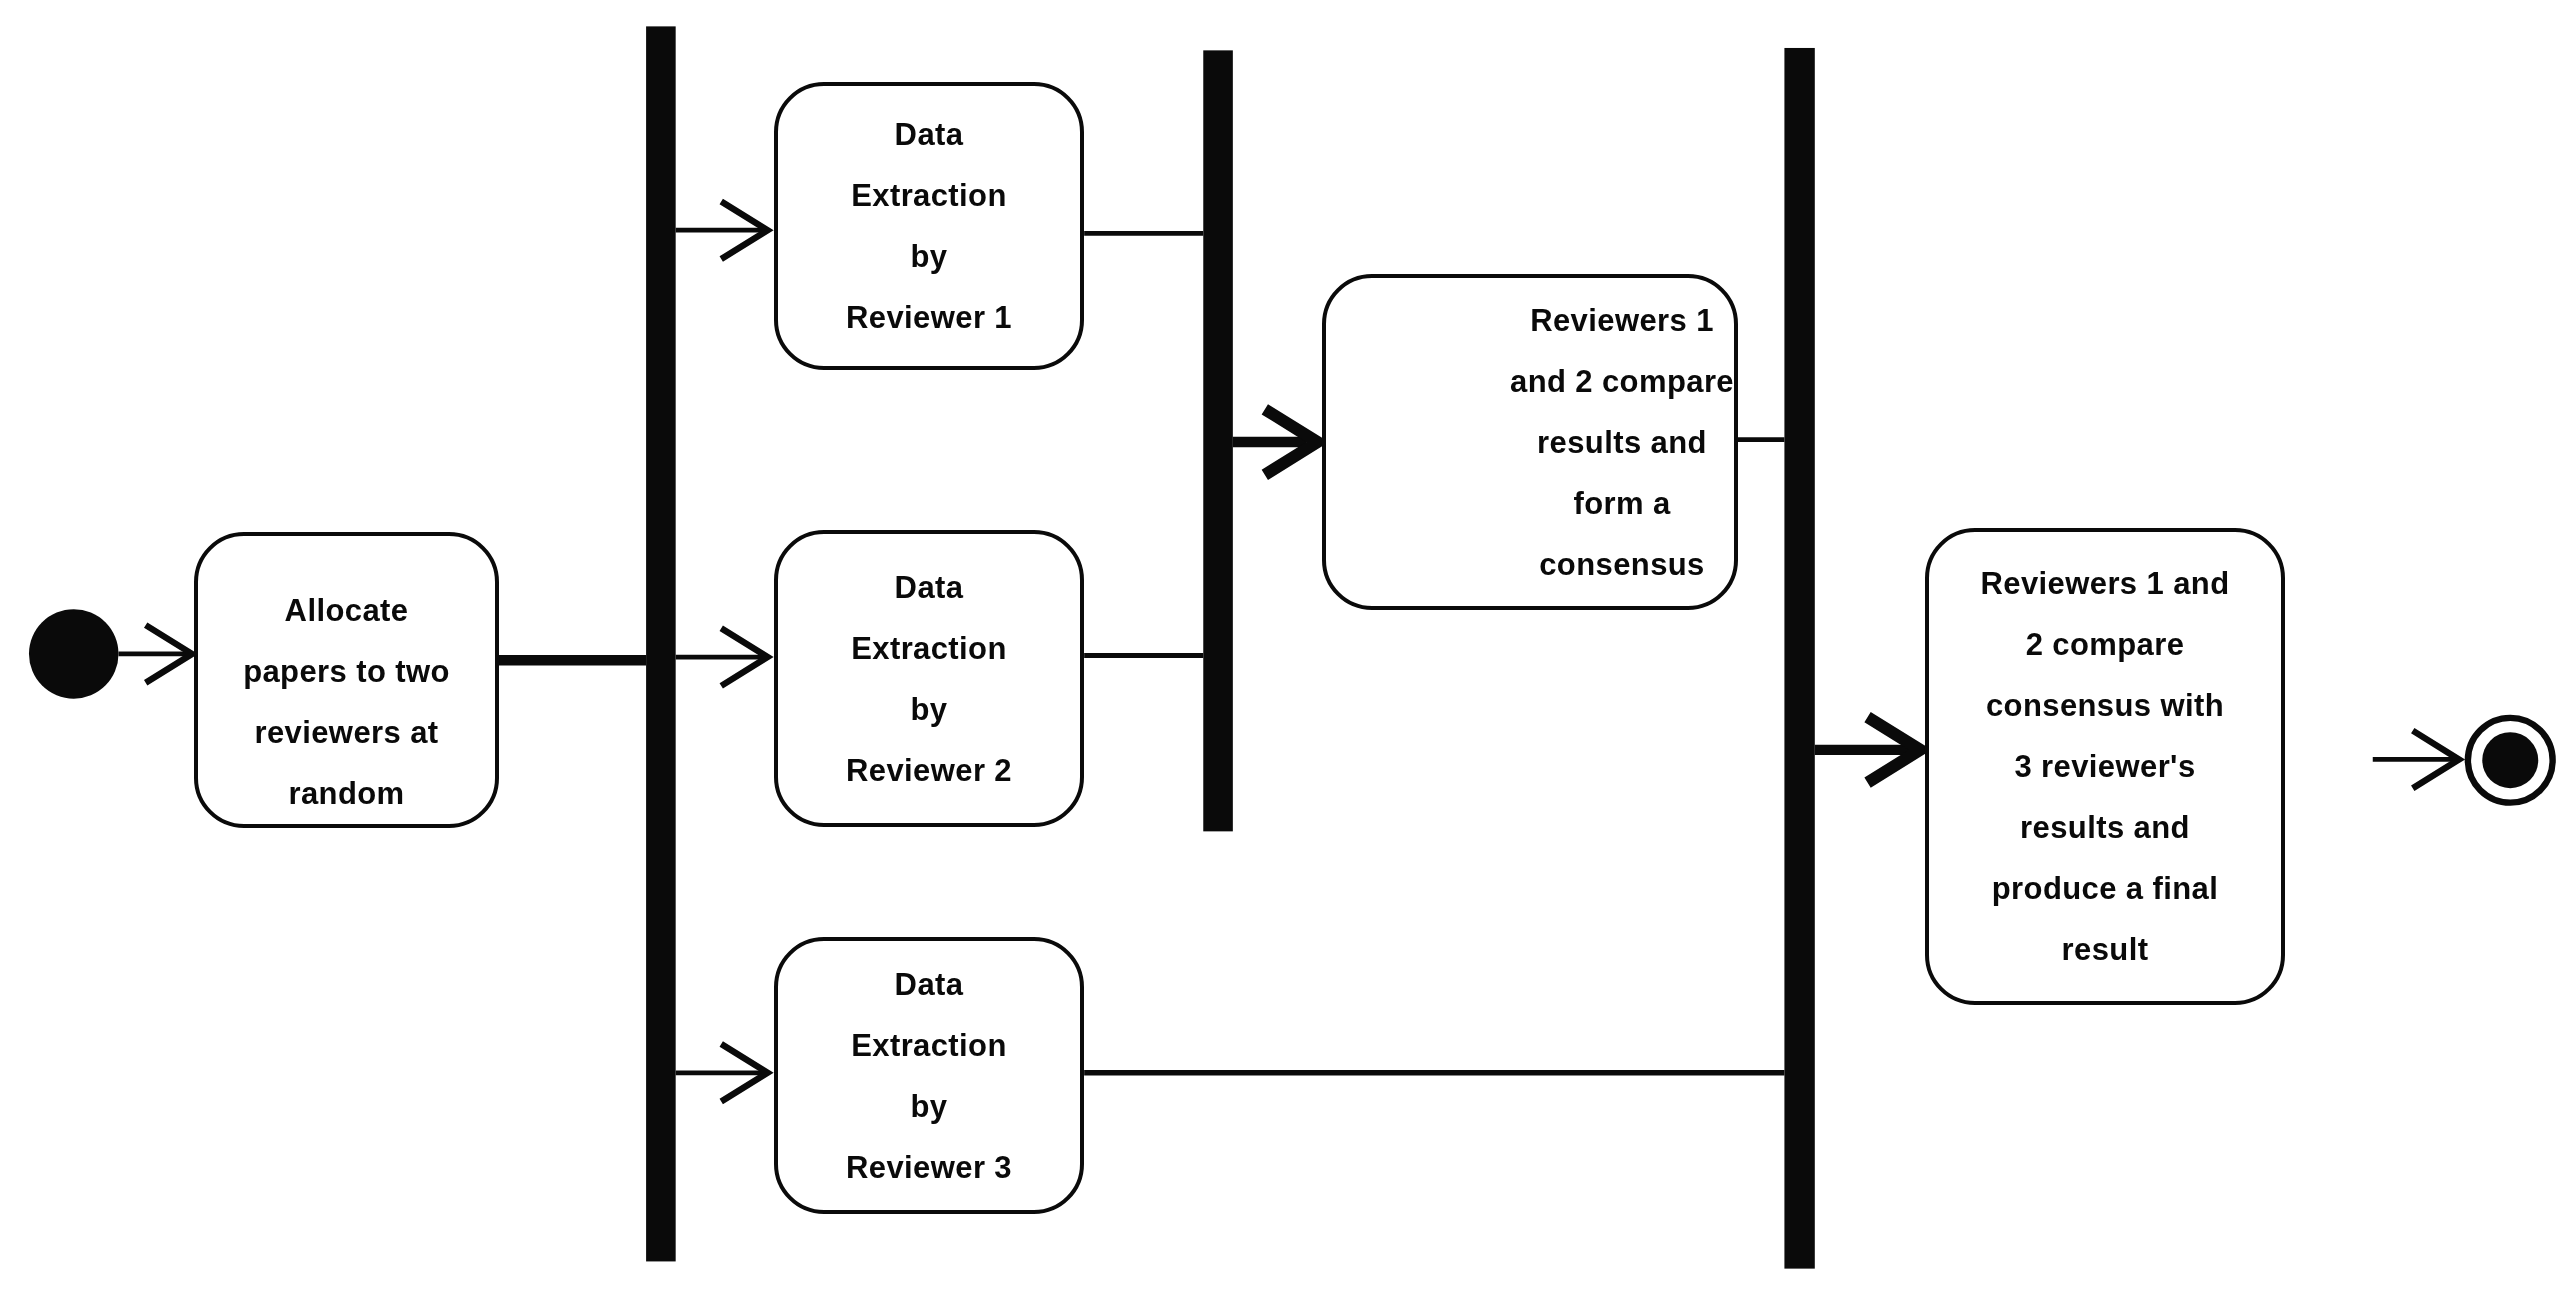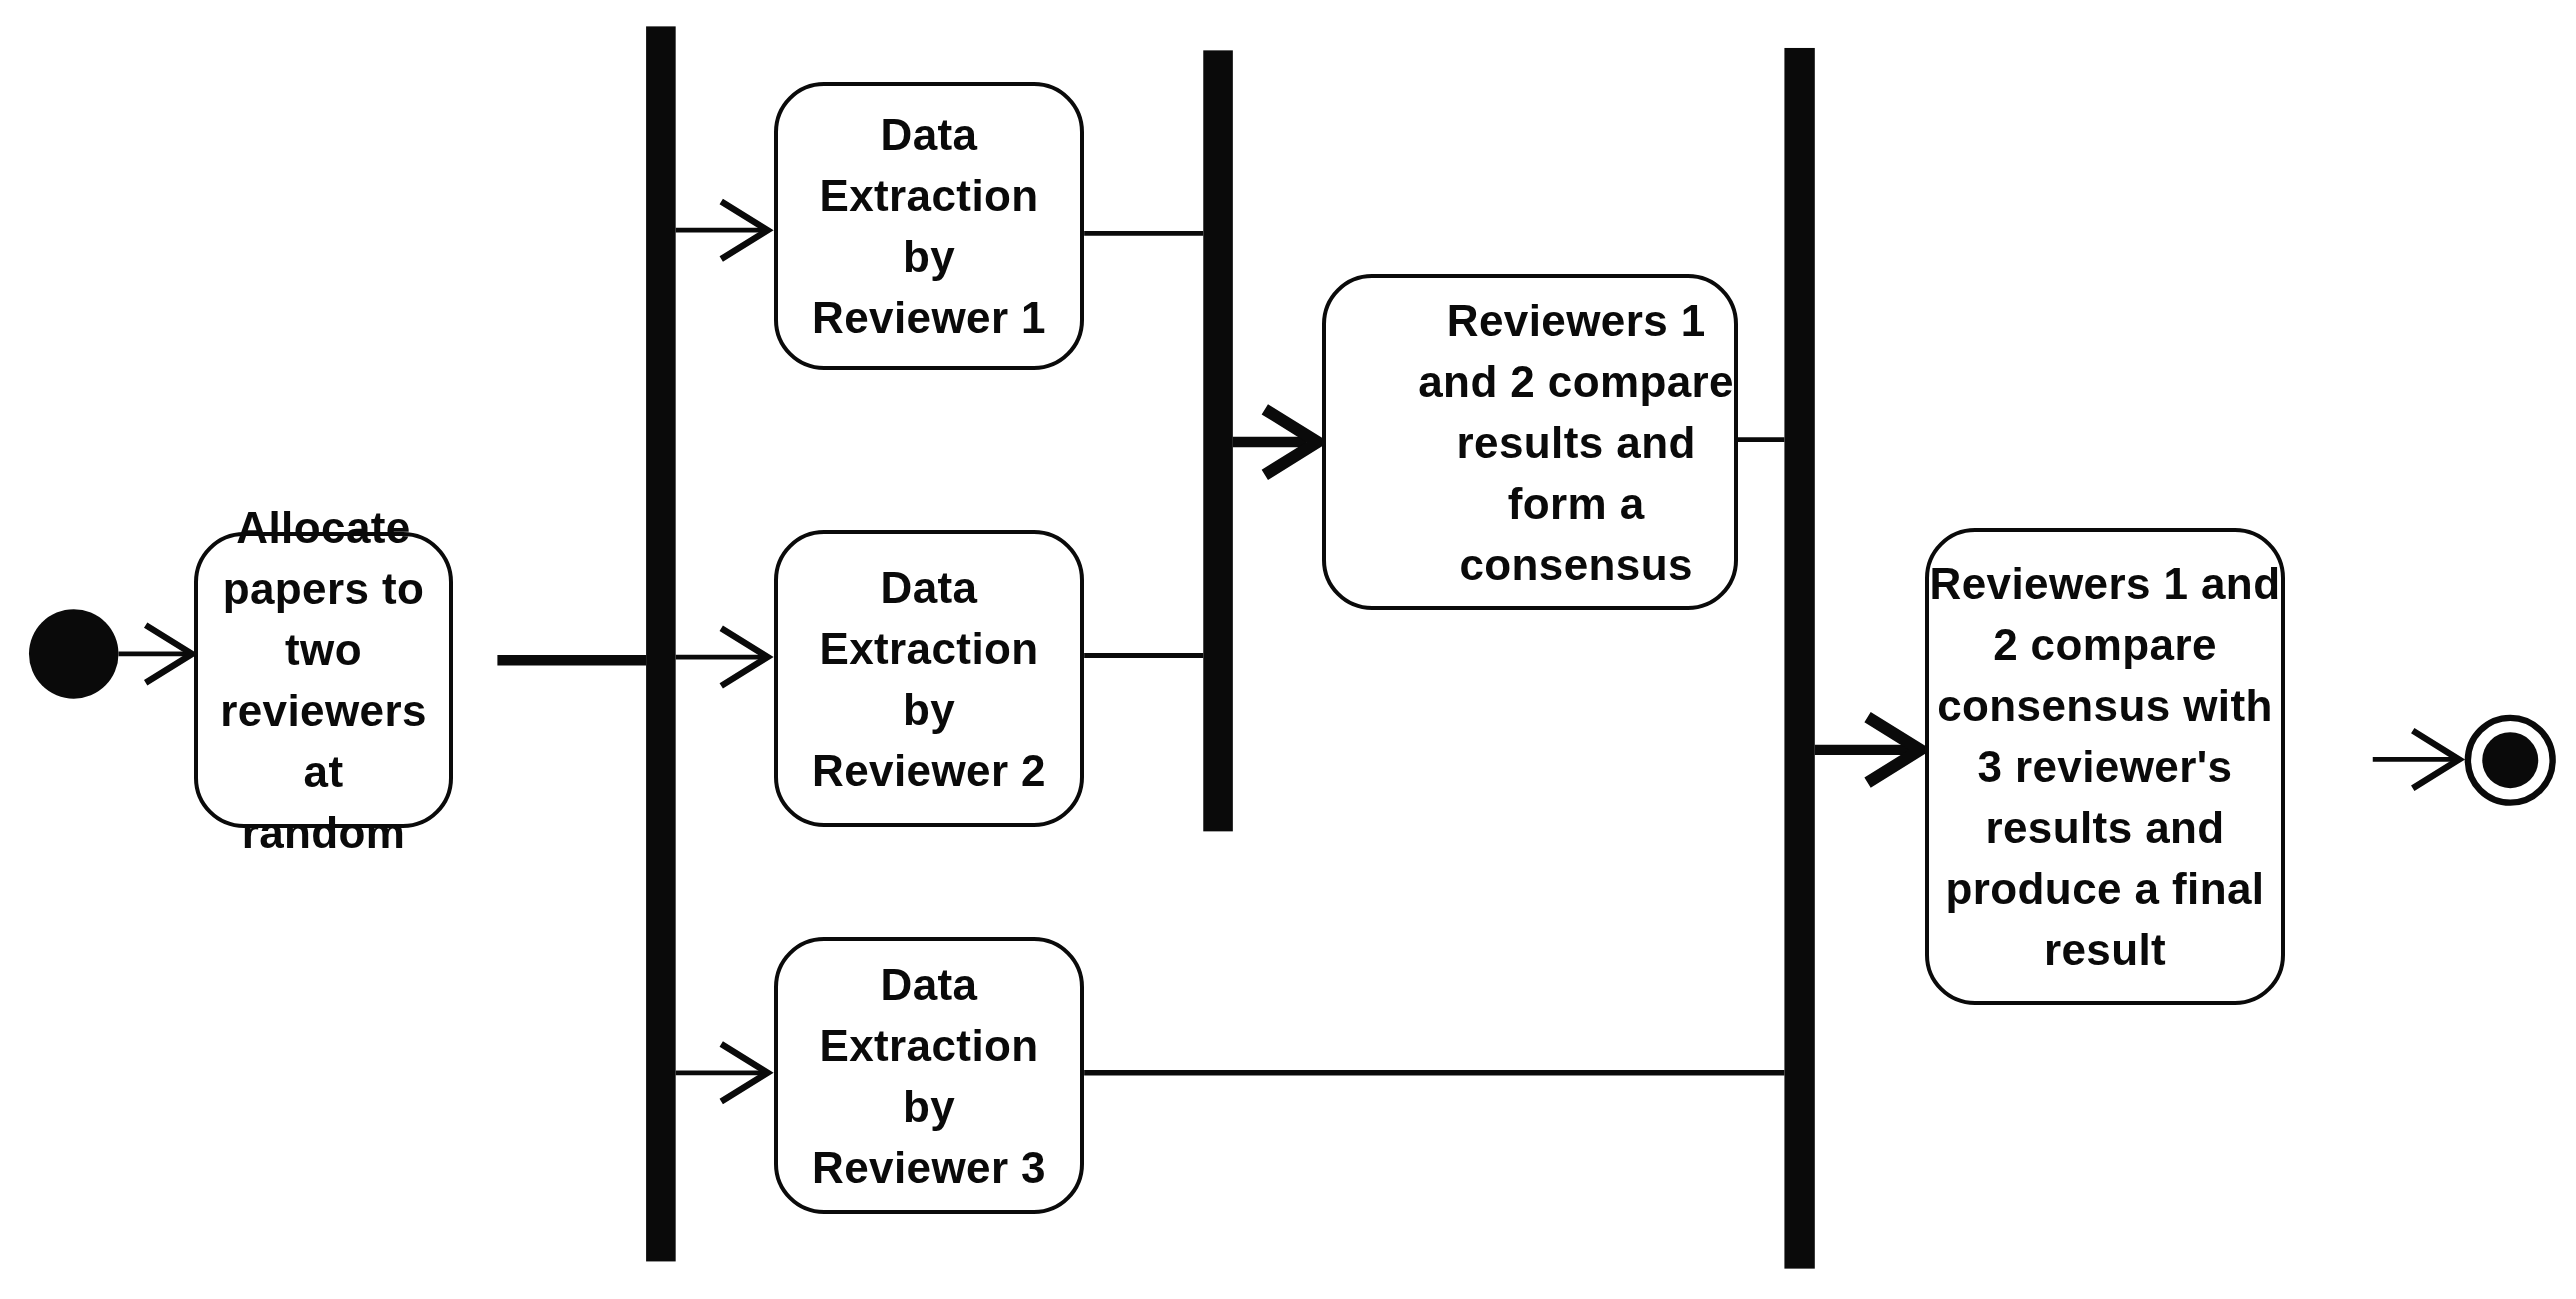--- a/index.html
+++ b/index.html
@@ -25,27 +25,27 @@
     box-sizing: border-box;
     border: 4.8px solid #0a0a0a;
     border-radius: 50px;
     background: #ffffff;
     display: flex;
     align-items: center;
     justify-content: center;
     text-align: center;
     color: #0a0a0a;
     font-weight: bold;
-    font-size: 44px;
+    font-size: 31px;
     line-height: 61px;
     white-space: pre-line;
     letter-spacing: 0.4px;
   }
   
-  .n-allocate  { left: 194px;  top: 532px;  width: 259px; height: 296px; }
+  .n-allocate  { left: 194px;  top: 532px;  width: 305px; height: 296px; align-items: flex-end; }
   .n-extract1  { left: 774px;  top: 82px;  width: 310px; height: 288px; }
   .n-extract2  { left: 774px;  top: 530px;  width: 310px; height: 297px; }
   .n-extract3  { left: 774px;  top: 937px; width: 310px; height: 277px; }
   .n-consensus { left: 1322px; top: 274px;  width: 416px; height: 336px; justify-content: flex-end; }
   .n-final     { left: 1925px; top: 528px;  width: 360px; height: 477px; }
 </style>
 </head>
 <body>
 
 <div id="stage">

